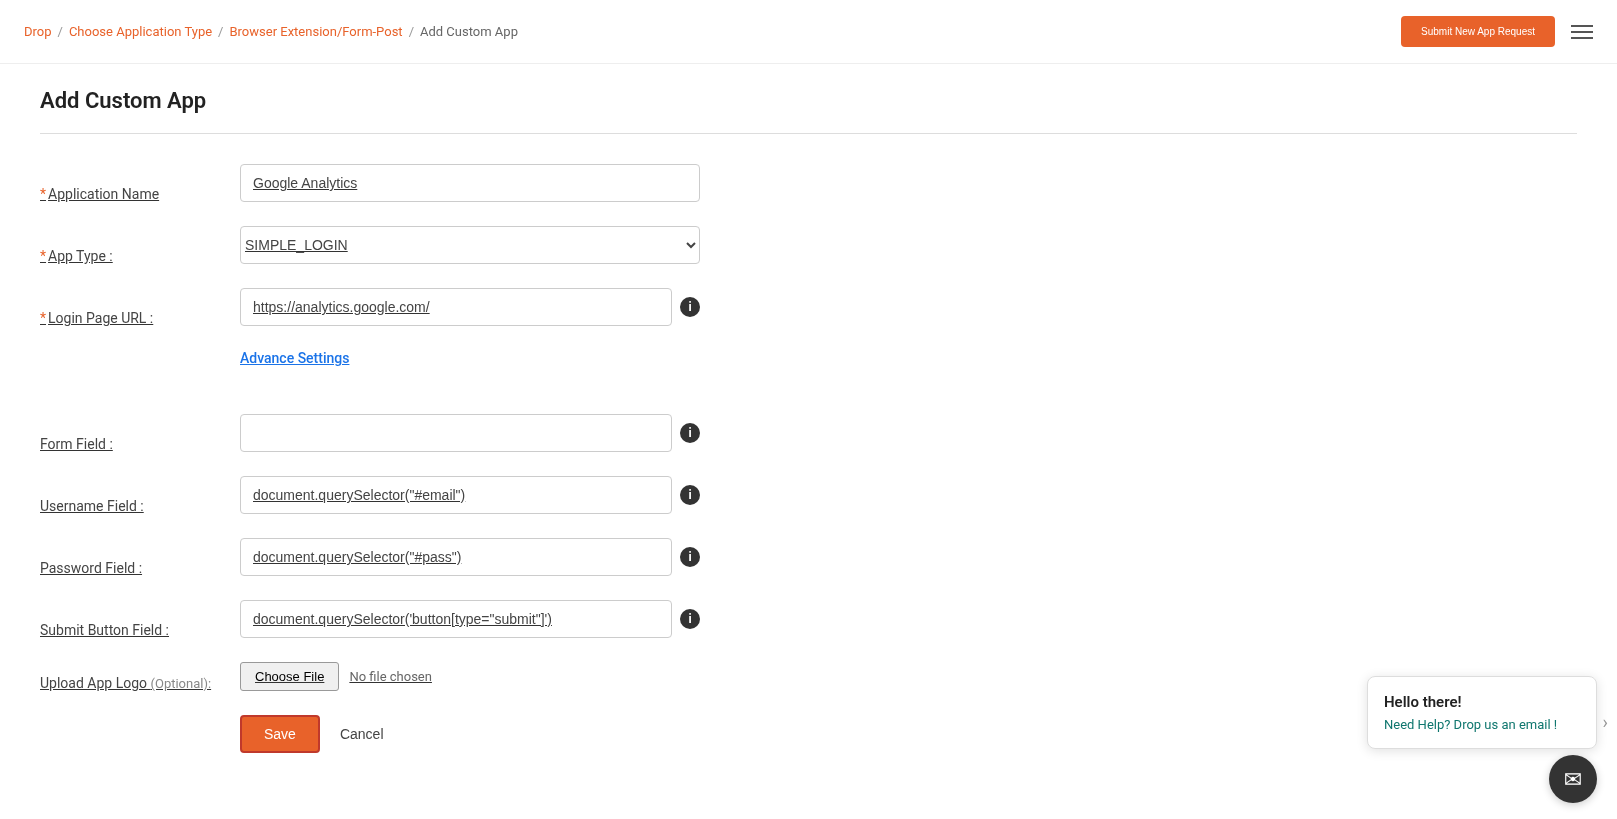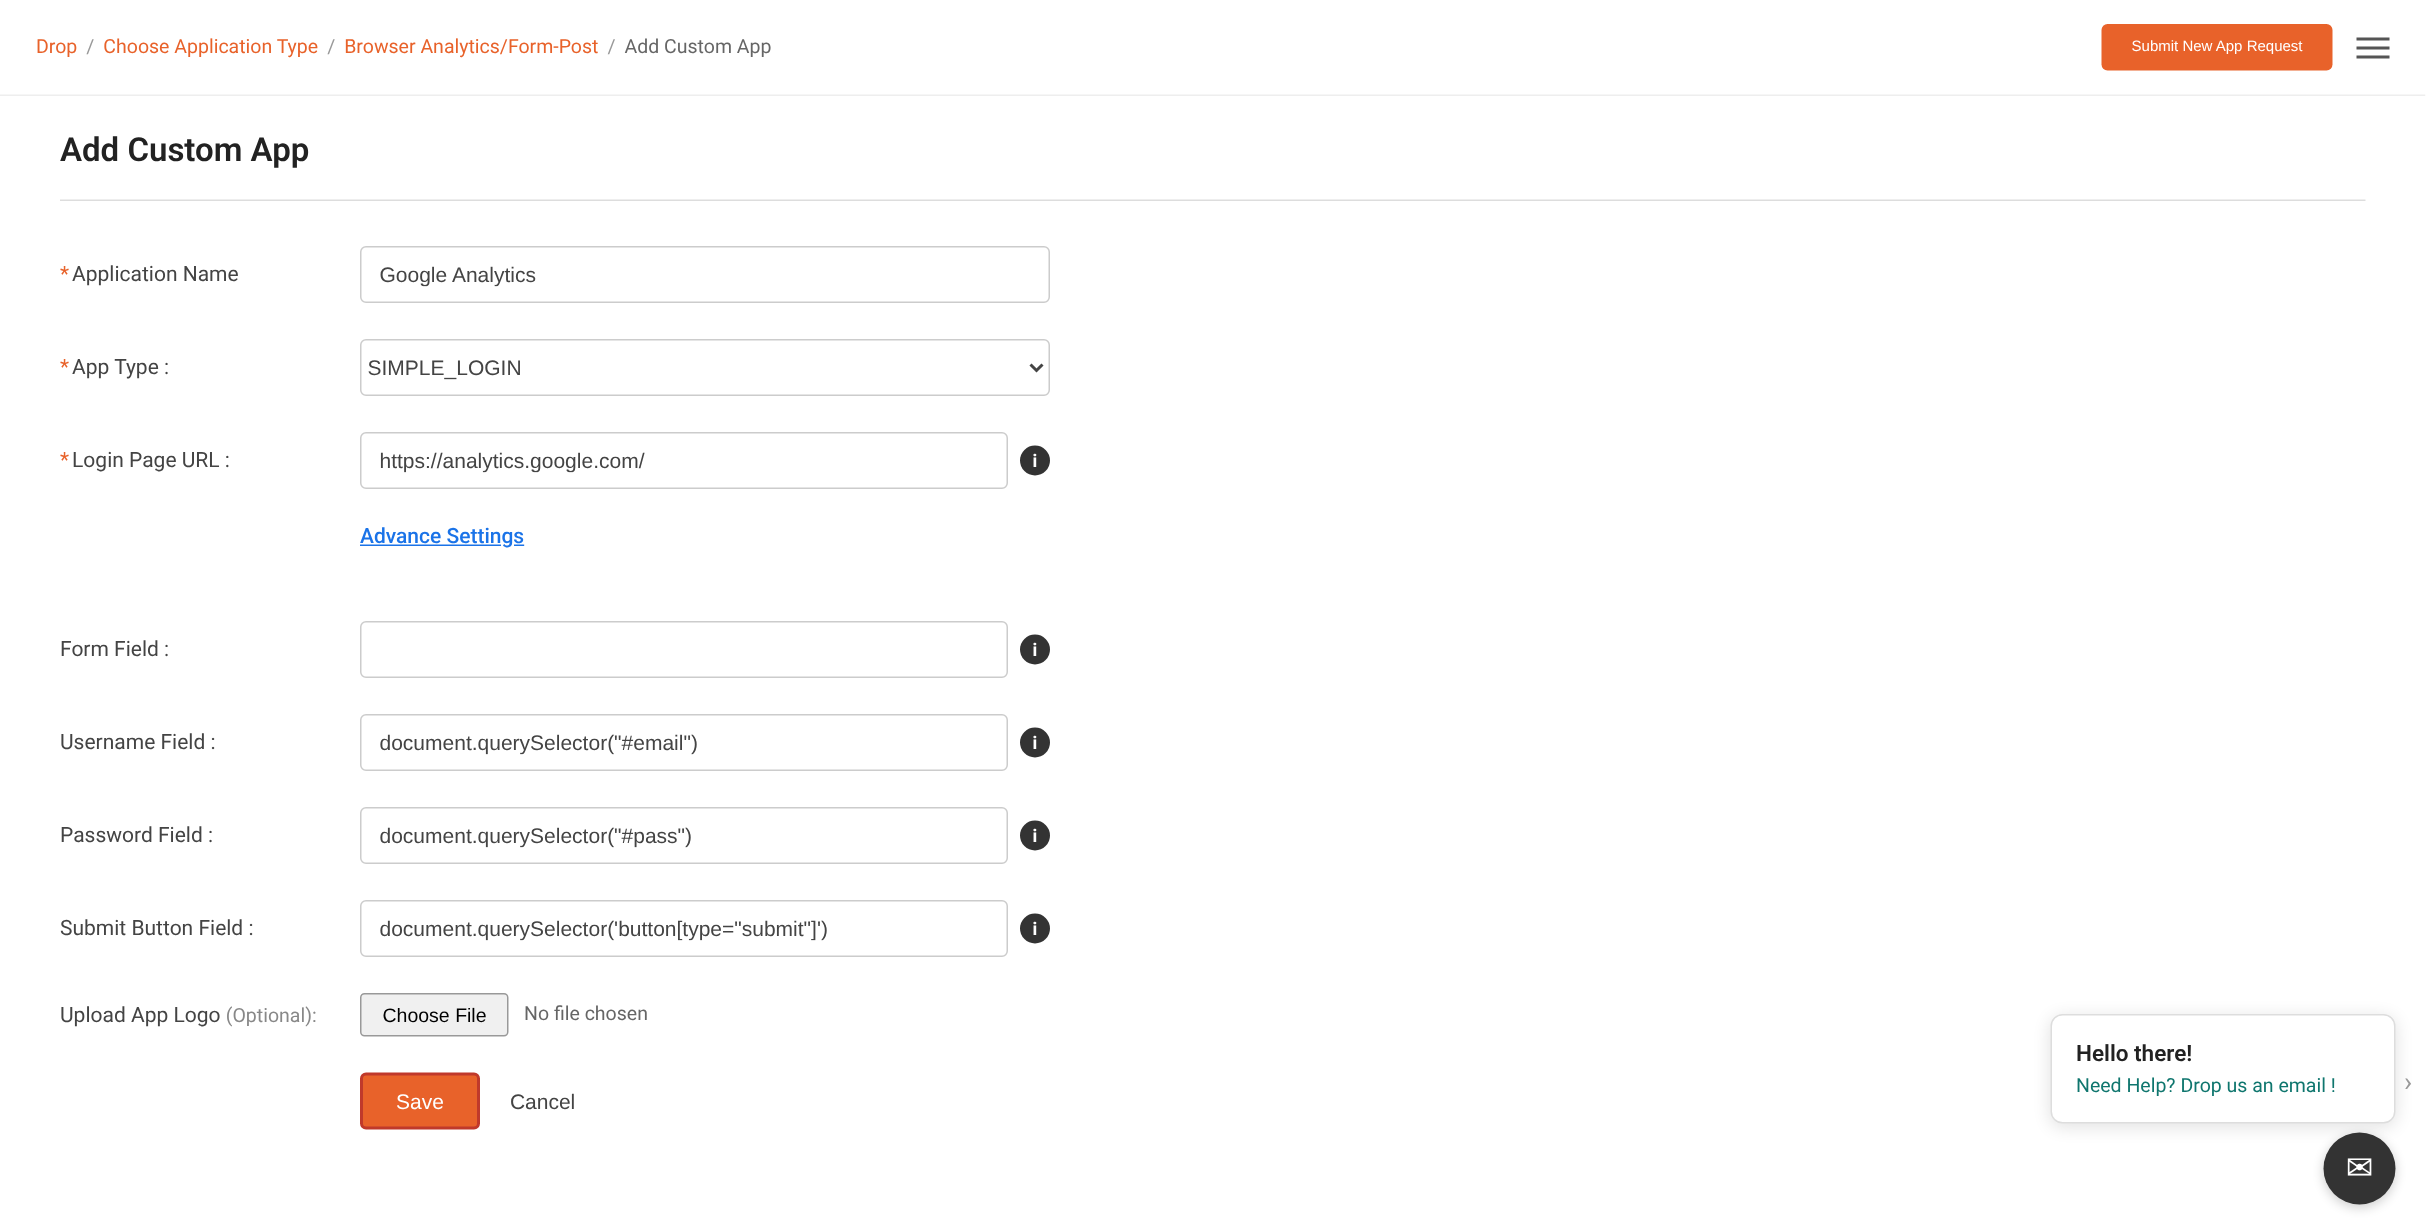--- a/index.html
+++ b/index.html
@@ -67,22 +67,23 @@
     .divider {
       border: none;
       border-top: 1px solid #ddd;
       margin-bottom: 30px;
     }
     .form-container {
       max-width: 900px;
     }
     .form-row {
       display: flex;
-      align-items: center;
+      align-items: flex-end;
       margin-bottom: 24px;
+      text-decoration: underline;
     }
     .form-label {
       width: 200px;
       font-size: 14px;
       color: #444;
       flex-shrink: 0;
     }
     .required-star {
       color: #e8622a;
       margin-right: 2px;
@@ -230,21 +231,21 @@
   </style>
 </head>
 <body>
 
 <div class="header">
   <div class="breadcrumb">
     <a href="#">Drop</a>
     <span class="breadcrumb-separator">/</span>
     <a href="#">Choose Application Type</a>
     <span class="breadcrumb-separator">/</span>
-    <a href="#">Browser Analytics/Form-Post</a>
+    <a href="#">Browser Extension/Form-Post</a>
     <span class="breadcrumb-separator">/</span>
     <span>Add Custom App</span>
   </div>
   <div class="header-right">
     <button class="btn-submit">Submit New App Request</button>
     <div class="menu-icon">
       <span></span>
       <span></span>
       <span></span>
     </div>

